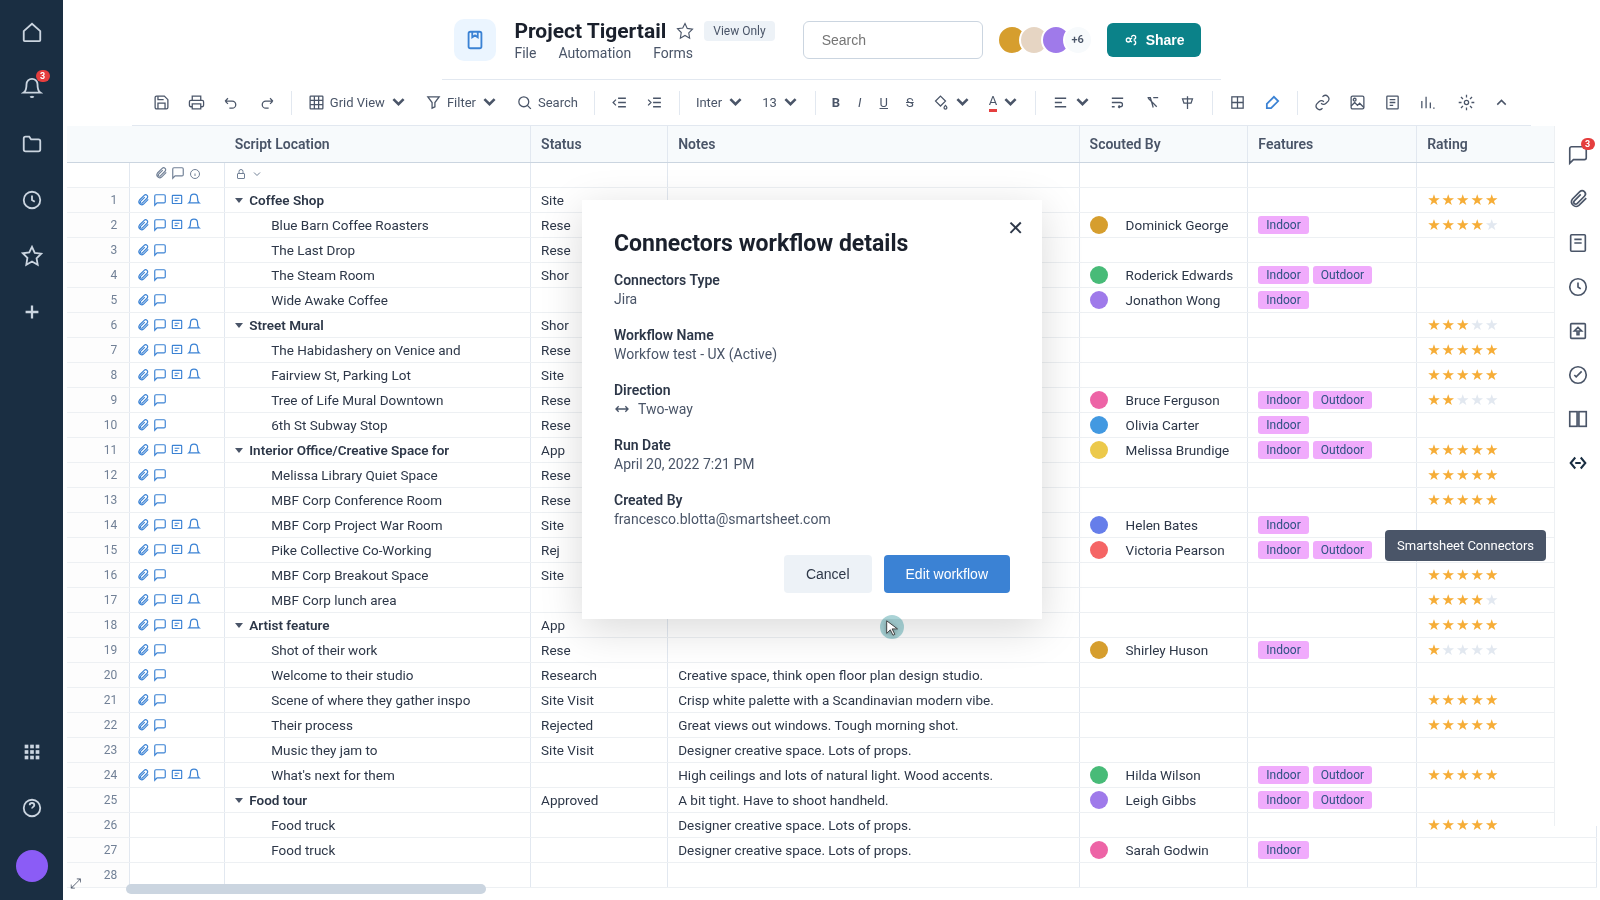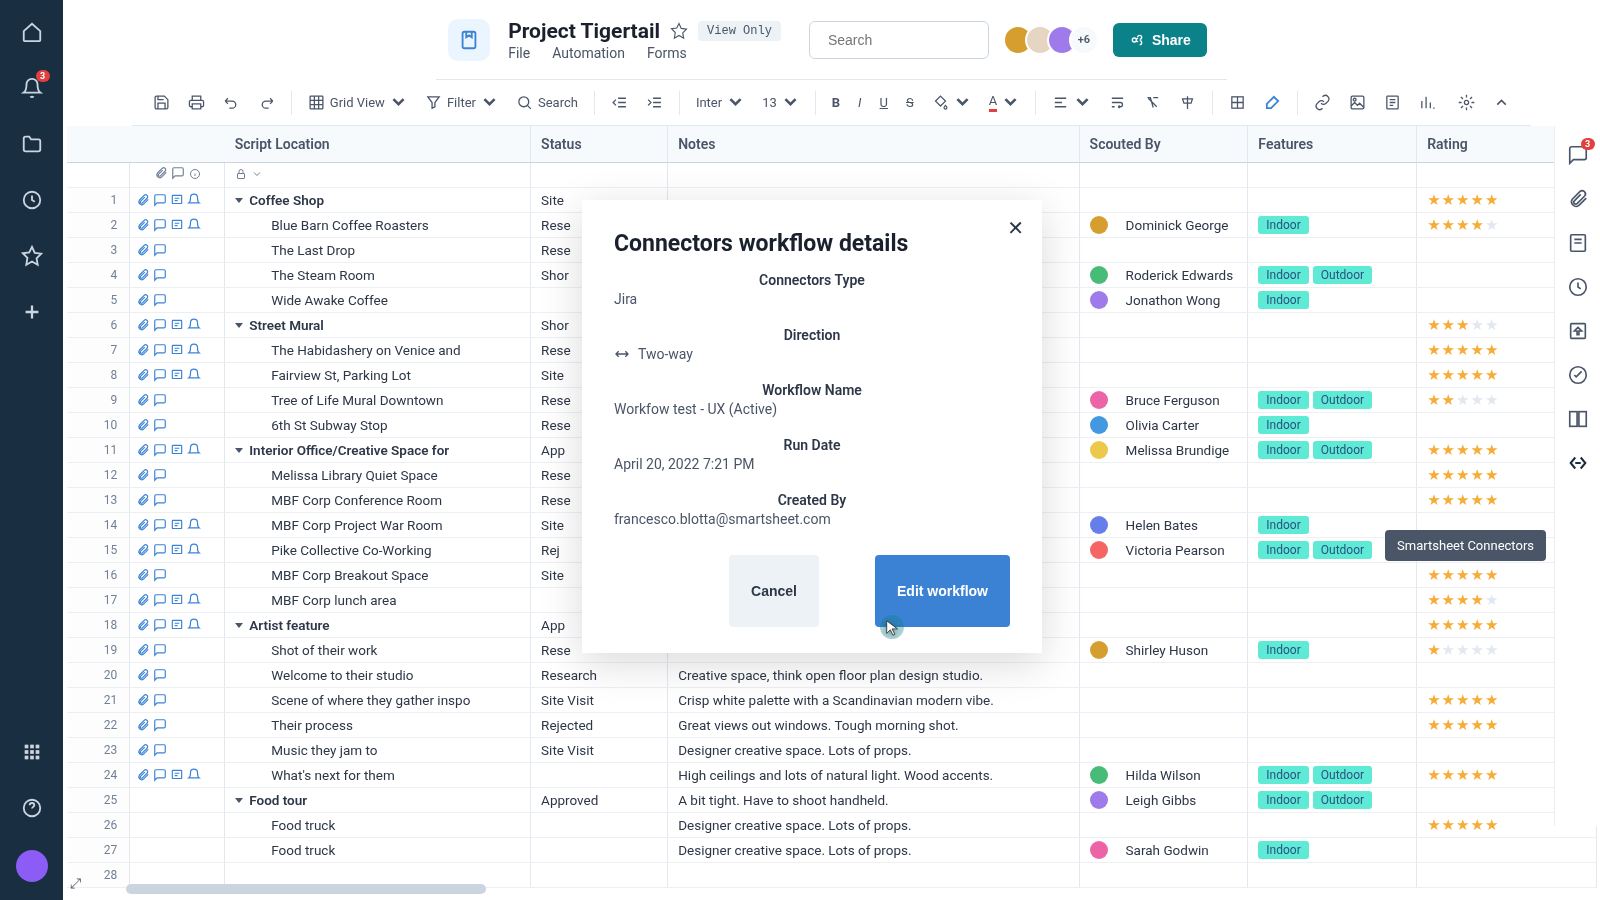--- a/index.html
+++ b/index.html
@@ -17,21 +17,21 @@
 .main-area { position: absolute; left: 63px; top: 0; right: 0; bottom: 0; display: flex; flex-direction: column; align-items: center; }
 
 
 .header-bar { height: 80px; border-bottom: 1px solid #e2e8f0; display: flex; align-items: center; padding: 0 20px 0 12px; gap: 14px; }
 .doc-icon { width: 42px; height: 42px; border-radius: 10px; display: flex; align-items: center; justify-content: center; background: #ebf5ff; margin-right: 4px; }
 .doc-icon svg { width: 22px; height: 22px; }
 .title-block { display: flex; flex-direction: column; gap: 2px; }
 .title-row { display: flex; align-items: center; gap: 10px; }
 .title-row h1 { font-size: 21px; font-weight: 700; color: #1a202c; }
 .star-outline { width: 18px; height: 18px; color: #4a5568; }
-.view-only-chip { font-size: 12px; background: #edf2f7; color: #4a5568; padding: 3px 9px; border-radius: 4px; font-family: Liberation Mono, monospace; }
+.view-only-chip { font-size: 12px; background: #edf2f7; color: #4a5568; padding: 3px 9px; border-radius: 4px; }
 .menus { display: flex; gap: 22px; font-size: 14px; color: #4a5568; }
 .menus span { cursor: pointer; }
 .header-spacer { flex: 1; }
 .search-box { width: 180px; height: 38px; border: 1px solid #cbd5e0; border-radius: 6px; display: flex; align-items: center; padding: 0 10px; gap: 8px; color: #a0aec0; }
 .search-box input { border: none; outline: none; font-size: 14px; flex: 1; background: transparent; }
 .avatar-stack { display: flex; align-items: center; }
 .avatar-stack .av { width: 30px; height: 30px; border-radius: 50%; border: 2px solid #fff; margin-left: -8px; background: #e2e8f0; }
 .avatar-stack .av:first-child { margin-left: 0; }
 .avatar-stack .more { width: 30px; height: 30px; border-radius: 50%; border: 2px solid #fff; margin-left: -8px; background: #f7fafc; display: flex; align-items: center; justify-content: center; font-size: 11px; color: #4a5568; font-weight: 600; }
 .share-btn { background: #0b8289; color: #fff; border: none; border-radius: 6px; padding: 9px 16px; font-size: 14px; font-weight: 600; display: flex; align-items: center; gap: 7px; cursor: pointer; }
@@ -63,41 +63,41 @@
 .subhdr td { border-right: 1px solid #e2e8f0; padding: 0 8px; }
 .grid tbody tr { height: 25px; }
 .grid tbody td { border-bottom: 1px solid #edf0f3; border-right: 1px solid #e2e8f0; padding: 0 10px; font-size: 13.5px; color: #2d3748; white-space: nowrap; overflow: hidden; text-overflow: ellipsis; }
 .grid tbody td.num { text-align: right; color: #718096; font-size: 12px; padding-right: 12px; background: #fdfdfd; }
 .grid tbody td.icons { padding: 0 6px; }
 .icon-row { display: flex; align-items: center; gap: 3px; }
 .icon-row svg { width: 14px; height: 14px; color: #3b82d4; }
 .chevron { display: inline-block; width: 0; height: 0; border-left: 4px solid transparent; border-right: 4px solid transparent; border-top: 5px solid #4a5568; margin-right: 6px; vertical-align: middle; }
 .loc-group { font-weight: 600; }
 .loc-indent { padding-left: 46px !important; }
-.feat-tag { display: inline-block; background: #5eead4; color: #2c5282; font-size: 12px; padding: 2px 8px; border-radius: 3px; margin-right: 4px; }
+.feat-tag { display: inline-block; background: #f0abfc; color: #2c5282; font-size: 12px; padding: 2px 8px; border-radius: 3px; margin-right: 4px; }
 .scout-cell { display: flex; align-items: center; gap: 18px; }
 .scout-av { width: 18px; height: 18px; border-radius: 50%; background: #cbd5e0; flex-shrink: 0; }
 .stars { color: #f6ad37; font-size: 15px; letter-spacing: 1px; }
 .stars .empty { color: #e2e8f0; }
 
 
 .right-rail { position: absolute; right: 0; top: 126px; width: 46px; height: 700px; display: flex; flex-direction: column; align-items: center; gap: 22px; padding-top: 18px; border-left: 1px solid #edf0f3; background: #fff; }
 .right-rail .r-icon { width: 22px; height: 22px; color: #4a5568; cursor: pointer; position: relative; }
 .right-rail .r-icon.active { color: #1a2e42; }
 .right-rail .badge-notif { top: -6px; right: -6px; }
 
 
 .modal { position: absolute; left: 582px; top: 200px; width: 460px; background: #fff; box-shadow: 0 10px 40px rgba(0,0,0,0.15); padding: 30px 32px 26px; }
 .modal .close { position: absolute; top: 16px; right: 18px; cursor: pointer; font-size: 20px; color: #2d3748; }
 .modal h2 { font-size: 23px; font-weight: 700; color: #1a202c; margin-bottom: 15px; }
-.modal .field { margin-bottom: 20px; text-align: center; }
+.modal .field { margin-bottom: 20px; }
 .modal .field .label { font-size: 14px; font-weight: 600; color: #2d3748; margin-bottom: 3px; }
 .modal .field .value { font-size: 14px; color: #4a5568; display: flex; align-items: center; gap: 8px; }
 .modal .actions { display: flex; justify-content: flex-end; gap: 12px; margin-top: 28px; }
-.modal .btn { padding: 28px 22px; border-radius: 4px; font-size: 14px; font-weight: 700; cursor: pointer; border: none; margin-left: 44px; }
+.modal .btn { padding: 11px 22px; border-radius: 4px; font-size: 14px; font-weight: 400; cursor: pointer; border: none; }
 .modal .btn-cancel { background: #edf2f7; color: #2d3748; }
 .modal .btn-primary { background: #3b82d4; color: #fff; }
 
 
 .tooltip { position: absolute; right: 54px; top: 530px; background: #4a5568; color: #fff; font-size: 13px; padding: 8px 12px; border-radius: 4px; }
 
 
 .cursor { position: absolute; left: 884px; top: 619px; width: 18px; height: 18px; pointer-events: none; z-index: 1000; }
 .cursor svg { filter: drop-shadow(0 1px 2px rgba(0,0,0,0.3)); }
 .click-ring { position: absolute; width: 24px; height: 24px; border-radius: 50%; background: rgba(11,130,137,0.35); left: -4px; top: -4px; }
@@ -1113,31 +1113,31 @@
 <div class="tooltip">Smartsheet Connectors</div>
 
 <div class="modal">
   <div class="close">✕</div>
   <h2>Connectors workflow details</h2>
   <div class="field">
       <div class="label">Connectors Type</div>
       <div class="value">Jira</div>
     </div>
   <div class="field">
+      <div class="label">Workflow Name</div>
+      <div class="value">Workfow test  - UX (Active)</div>
+    </div>
+  <div class="field">
       <div class="label">Direction</div>
       <div class="value">
         <svg width="16" height="16" viewBox="0 0 24 24" fill="none" stroke="#4a5568" stroke-width="2">
           <path d="M7 8l-4 4 4 4M17 8l4 4-4 4M3 12h18"></path>
         </svg>
         <span>Two-way</span>
       </div>
-    </div>
-  <div class="field">
-      <div class="label">Workflow Name</div>
-      <div class="value">Workfow test  - UX (Active)</div>
     </div>
   <div class="field">
       <div class="label">Run Date</div>
       <div class="value">April 20, 2022 7:21 PM</div>
     </div>
   <div class="field">
       <div class="label">Created By</div>
       <div class="value">francesco.blotta@smartsheet.com</div>
     </div>
   <div class="actions">

